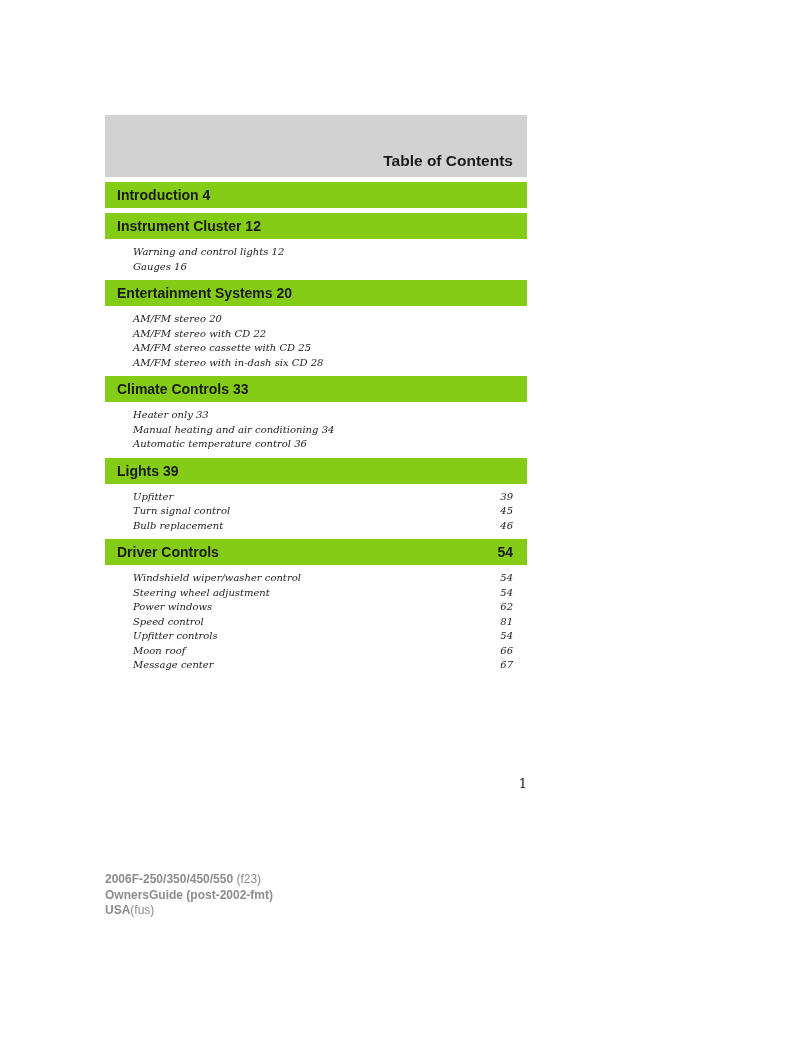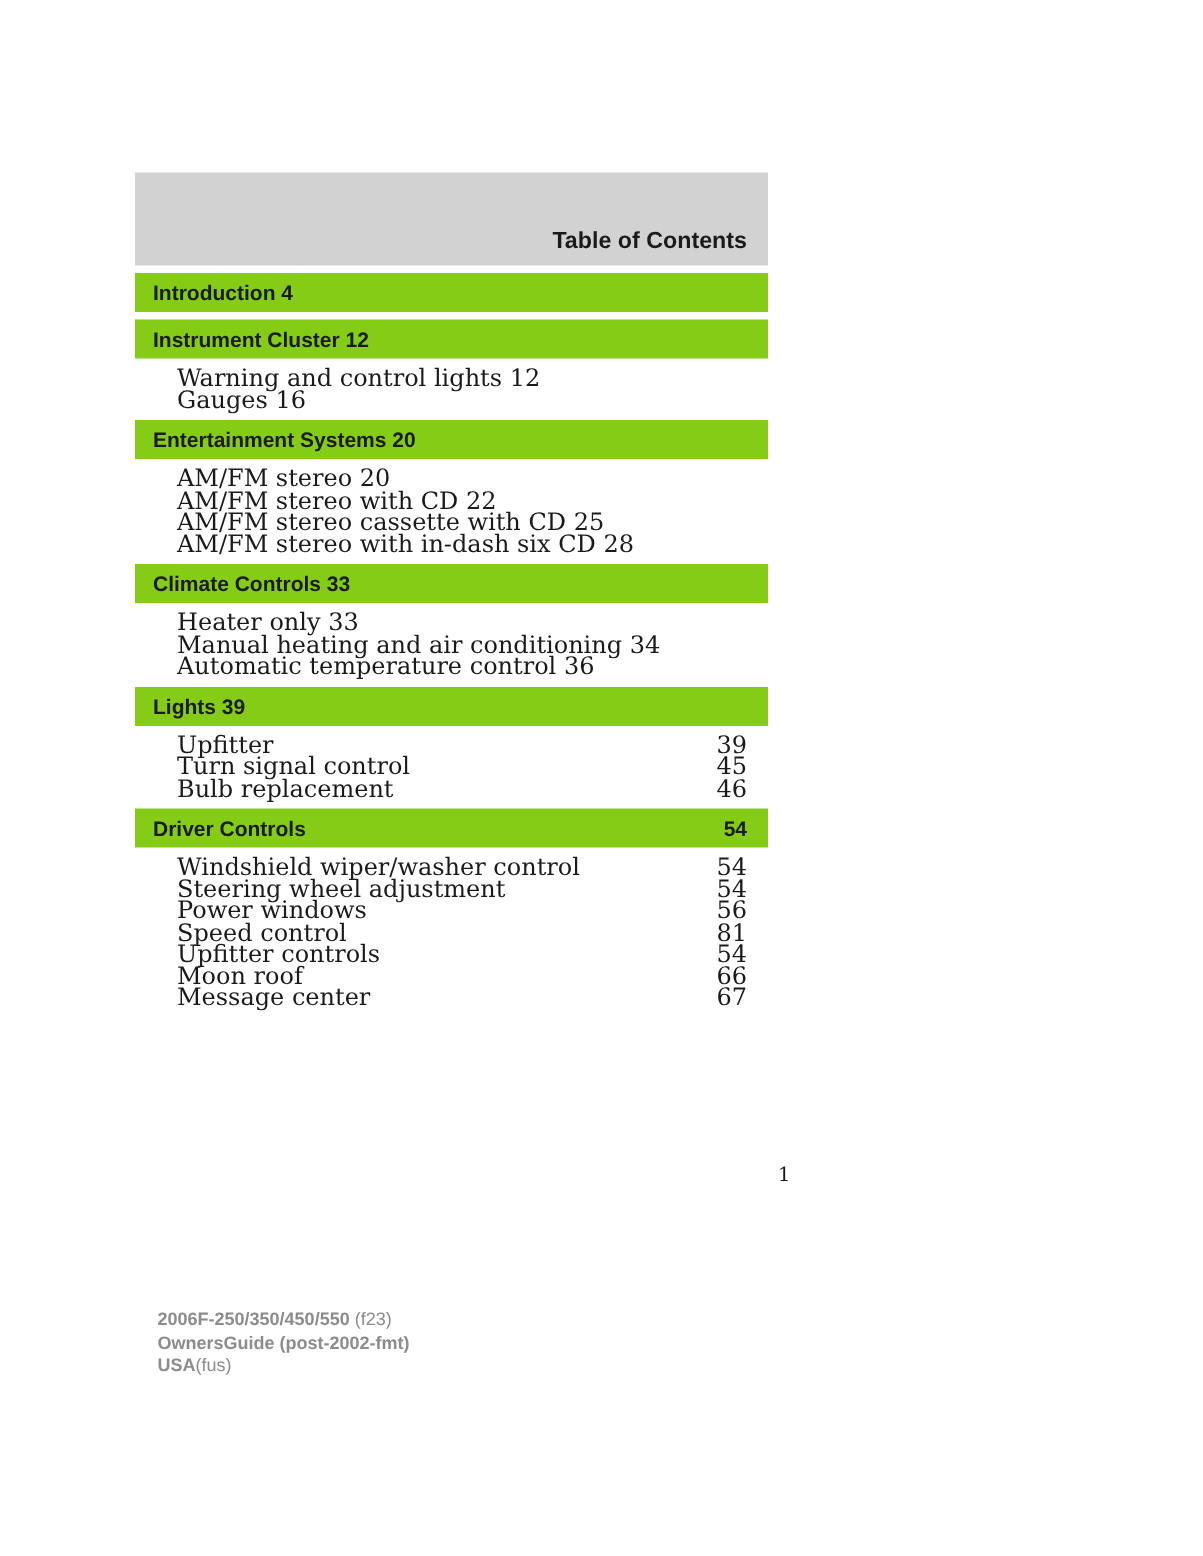--- a/index.html
+++ b/index.html
@@ -6,21 +6,21 @@
   html, body { background: #ffffff; }
   body {
     width: 802px; height: 1037px;
     position: relative;
     font-family: "Liberation Sans", sans-serif;
     color: #1a1a1a;
     overflow: hidden;
   }
   .content {
     position: absolute;
-    left: 90px; top: 115px;
+    left: 105px; top: 115px;
     width: 422px;
   }
   .toc-header {
     height: 62px;
     background: #d2d2d2;
     display: flex;
     align-items: flex-end;
     justify-content: flex-end;
     padding: 0 14px 7px 0;
     font-weight: bold;
@@ -34,22 +34,23 @@
     align-items: center;
     justify-content: space-between;
     padding: 0 14px 0 12px;
     font-weight: bold;
     font-size: 14px;
   }
   .items {
     margin: 6px 0 6px 28px;
     padding-right: 14px;
     font-family: "DejaVu Serif", serif;
-    font-size: 16px;
+    font-size: 10px;
     line-height: 14.5px;
+    font-style: italic;
   }
   .item-row {
     display: flex;
     justify-content: space-between;
   }
   .page-number {
     position: absolute;
     left: 105px; top: 776px;
     width: 422px;
     text-align: right;
@@ -150,21 +151,21 @@
     <div class="item-row">
       <span>Windshield wiper/washer control</span>
       <span>54</span>
     </div>
     <div class="item-row">
       <span>Steering wheel adjustment</span>
       <span>54</span>
     </div>
     <div class="item-row">
       <span>Power windows</span>
-      <span>56</span>
+      <span>62</span>
     </div>
     <div class="item-row">
       <span>Speed control</span>
       <span>81</span>
     </div>
     <div class="item-row">
       <span>Upfitter controls</span>
       <span>54</span>
     </div>
     <div class="item-row">

